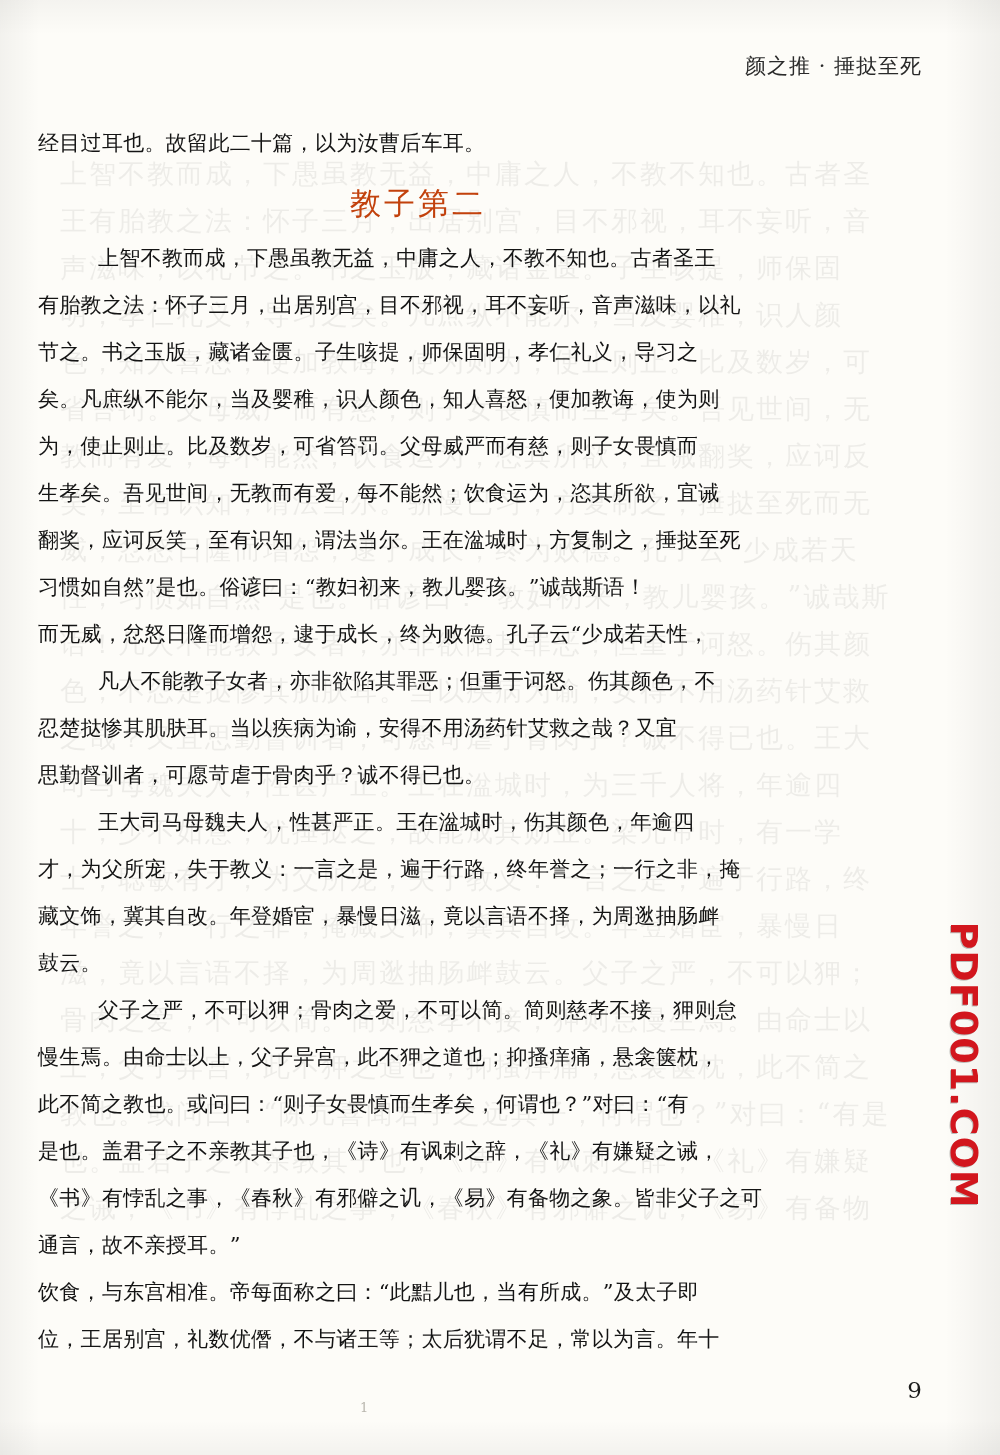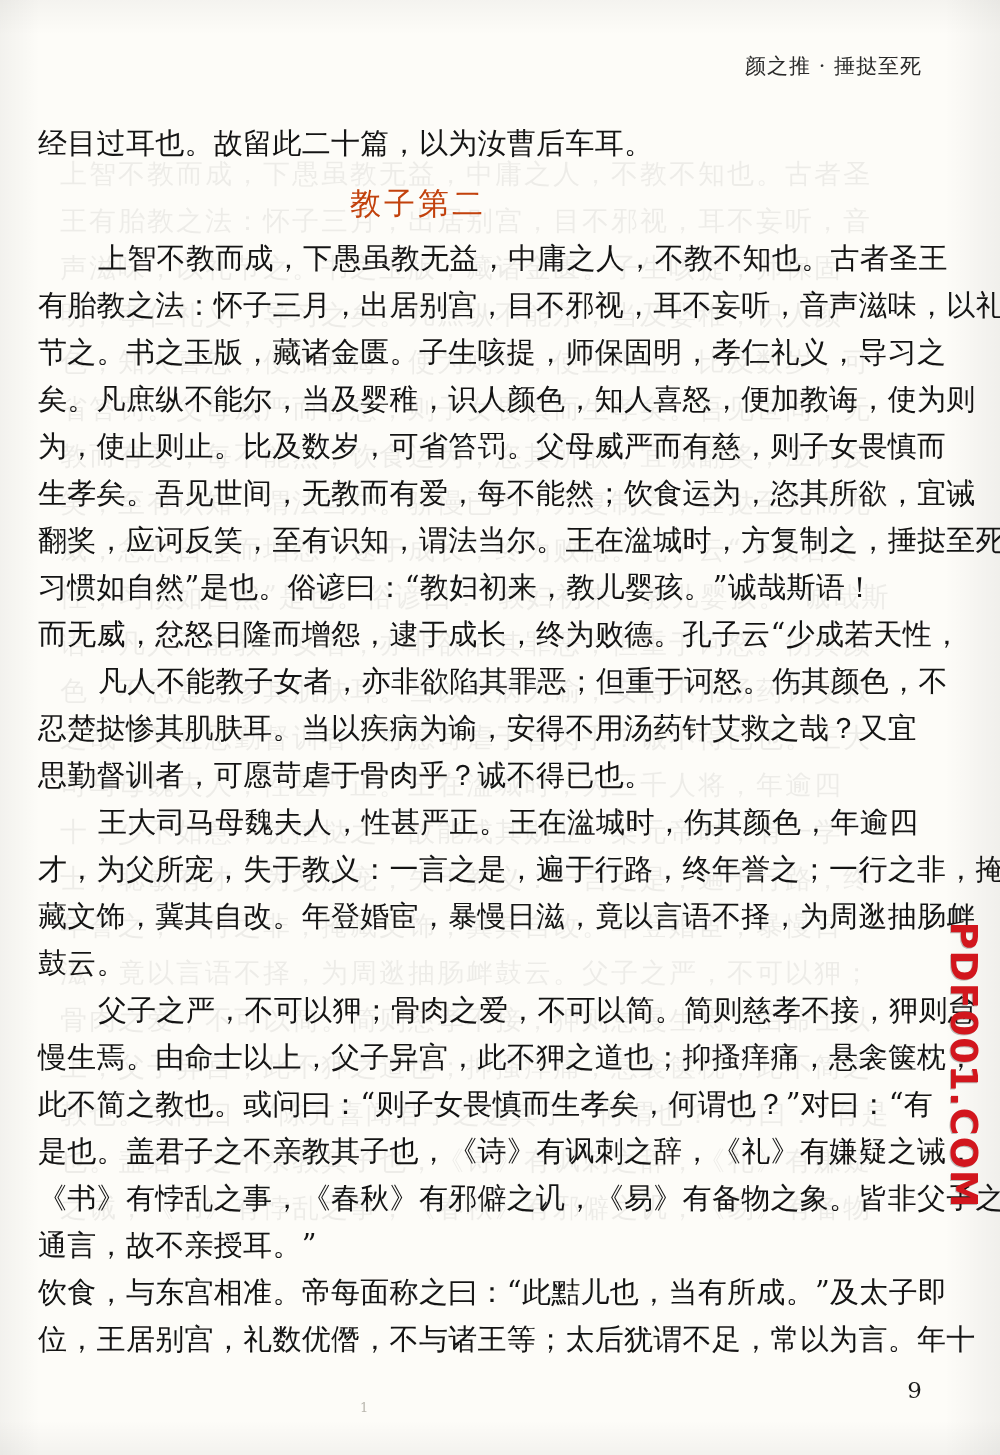--- a/index.html
+++ b/index.html
@@ -41,21 +41,21 @@
   }
 
   .content {
     position: absolute;
     left: 38px;
     top: 120px;
     width: 880px;
   }
 
   .body-line {
-    font-size: 29px;
+    font-size: 21px;
     line-height: 47px;
     letter-spacing: 0.3px;
     color: #141414;
     white-space: nowrap;
   }
 
   .chapter-title {
     text-align: center;
     font-size: 31px;
     line-height: 60px;

